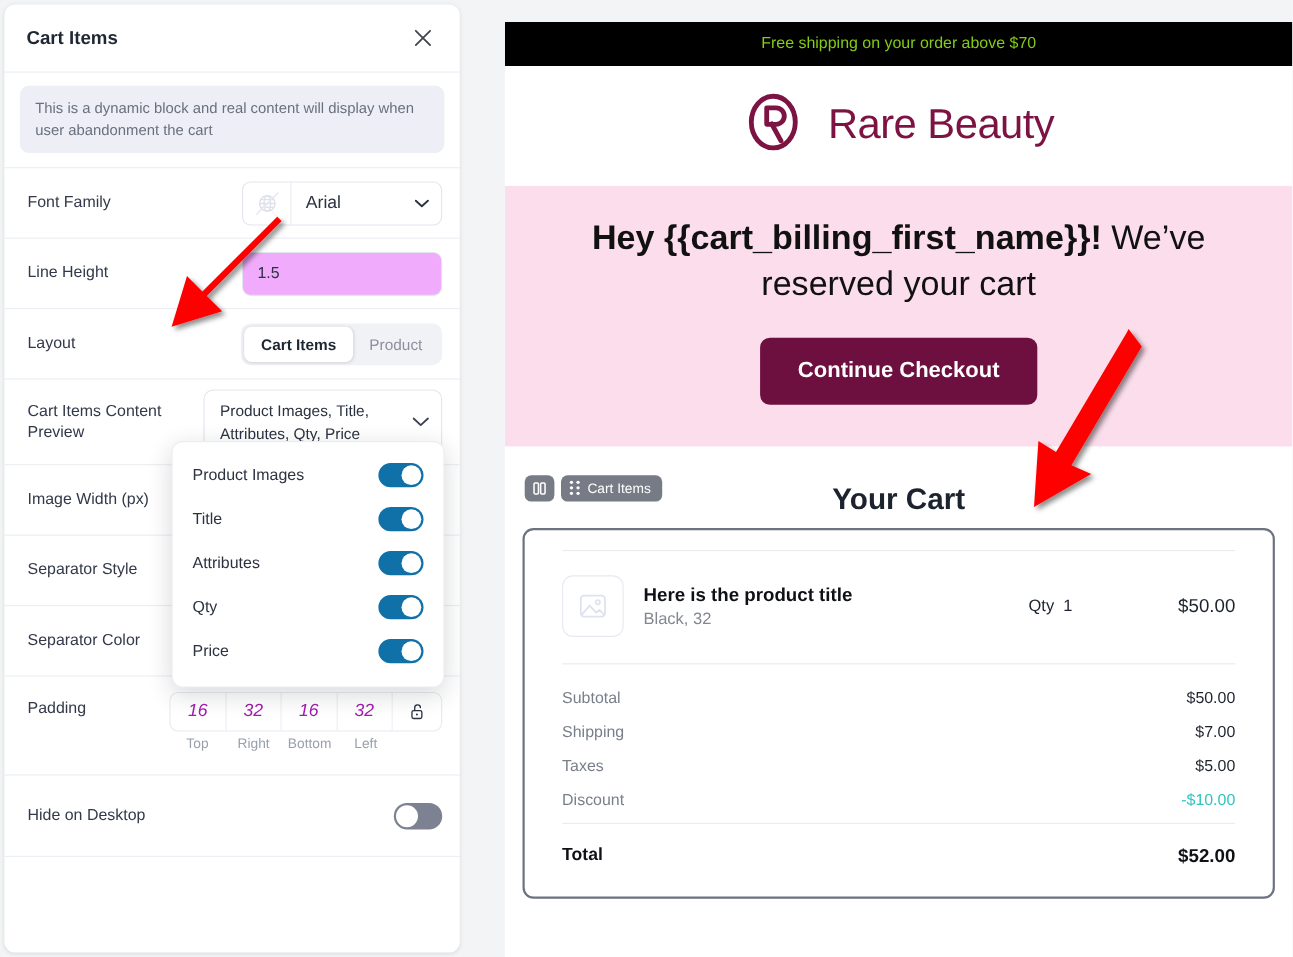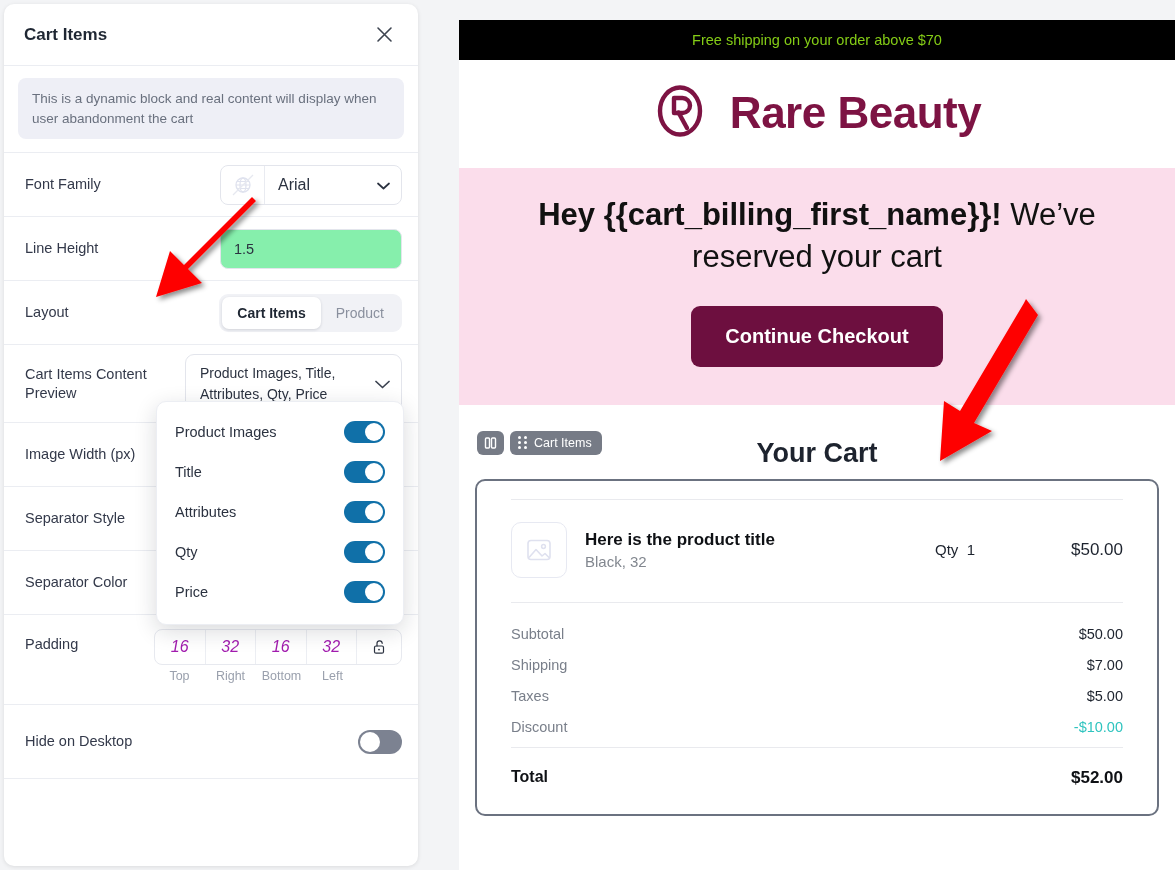--- a/index.html
+++ b/index.html
@@ -52,21 +52,21 @@
   .ff-control { display: flex; align-items: stretch; width: 182px; height: 40px;
     border: 1px solid #e3e5ec; border-radius: 8px; overflow: hidden; background: #fff; cursor: pointer;}
   .ff-icon { width: 44px; display: flex; align-items: center; justify-content: center;
     border-right: 1px solid #e9ebf1; }
   .ff-value { flex: 1; display: flex; align-items: center; justify-content: space-between;
     padding: 0 11px 0 13px; font-size: 16px; color: #2b3240; }
   .chev { color: #2b3240; }
 
   .text-input {
     width: 182px; height: 40px; border: 1px solid #e3e5ec; border-radius: 8px;
-    background: #86efac; display: flex; align-items: center; padding: 0 13px;
+    background: #f0abfc; display: flex; align-items: center; padding: 0 13px;
     font-size: 14.5px; color: #2b3240;
   }
 
   .seg {
     display: flex; background: #f1f2f6; border-radius: 9px; padding: 3px;
   }
   .seg-item {
     padding: 8px 15px; font-size: 14px; border-radius: 7px; color: #8a909e;
     cursor: pointer; white-space: nowrap;
   }
@@ -137,21 +137,21 @@
   }
   .ship-bar {
     background: #000000; color: #84cc16; text-align: center;
     font-size: 14.5px; padding: 12px 0; font-weight: 400;
   }
   .brand-wrap {
     background: #ffffff; display: flex; align-items: center;
     justify-content: center; padding: 24px 0 26px 0;
   }
   .brand-name {
-    font-size: 44px; font-weight: 700; color: #7d1343;
+    font-size: 38px; font-weight: 400; color: #7d1343;
     letter-spacing: -0.5px; margin-left: 23px;
   }
   .hero {
     background: #fbddeb; padding: 26px 58px 38px 58px; text-align: center;
   }
   .hero-heading {
     font-size: 31px; font-weight: 700; color: #111111; line-height: 1.35;
   }
   .hero-heading .soft { font-weight: 400; }
   .cta {

